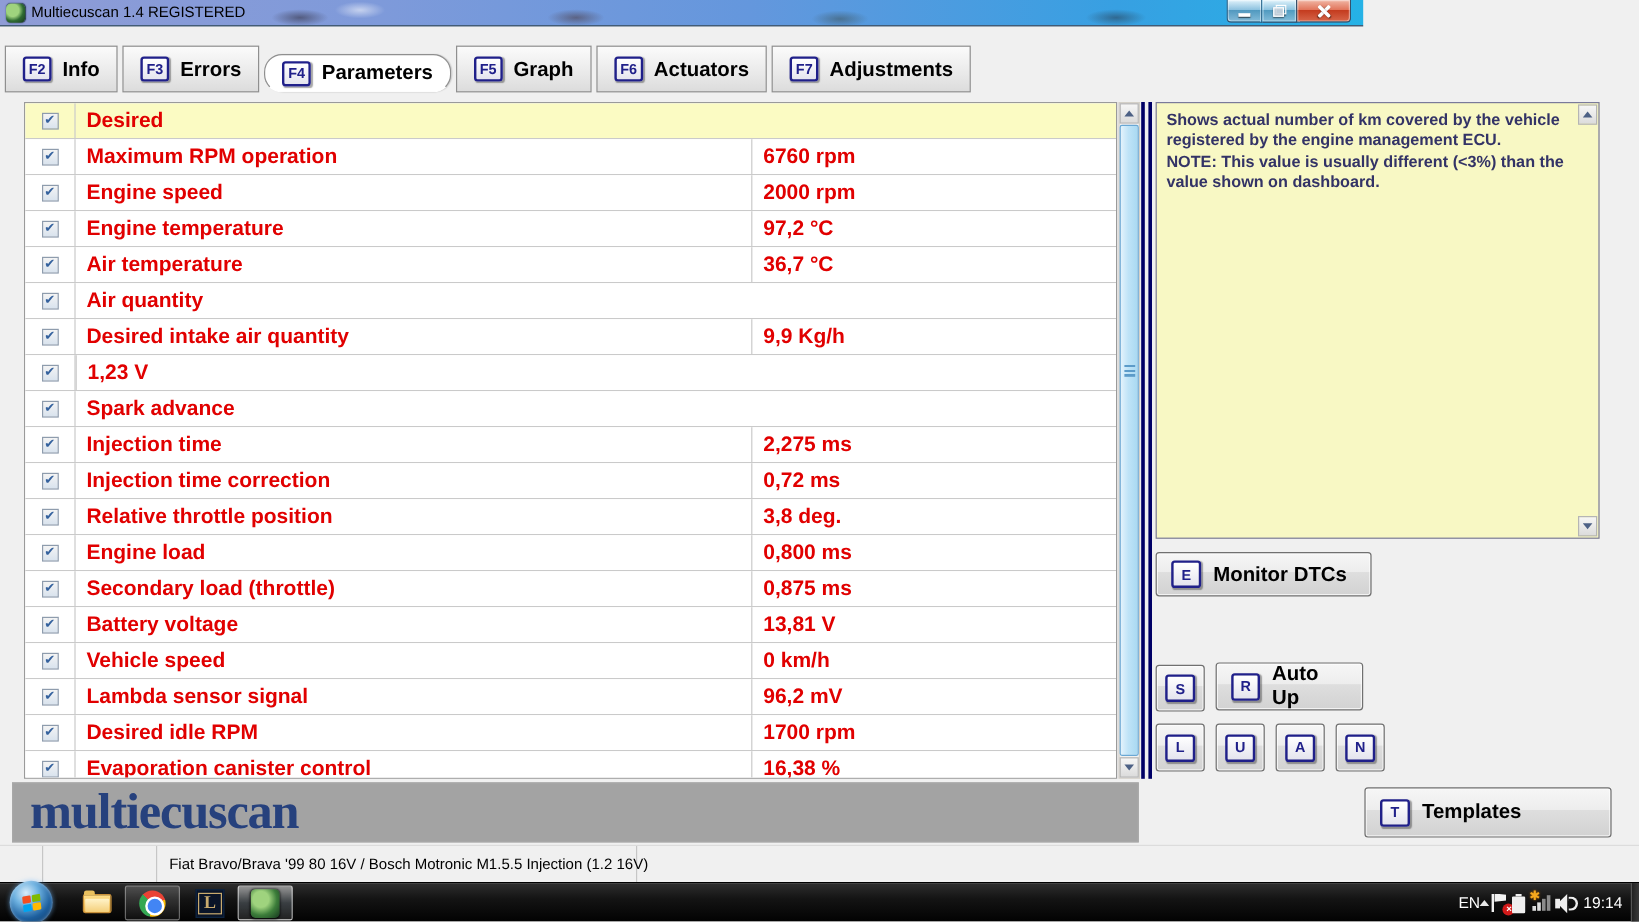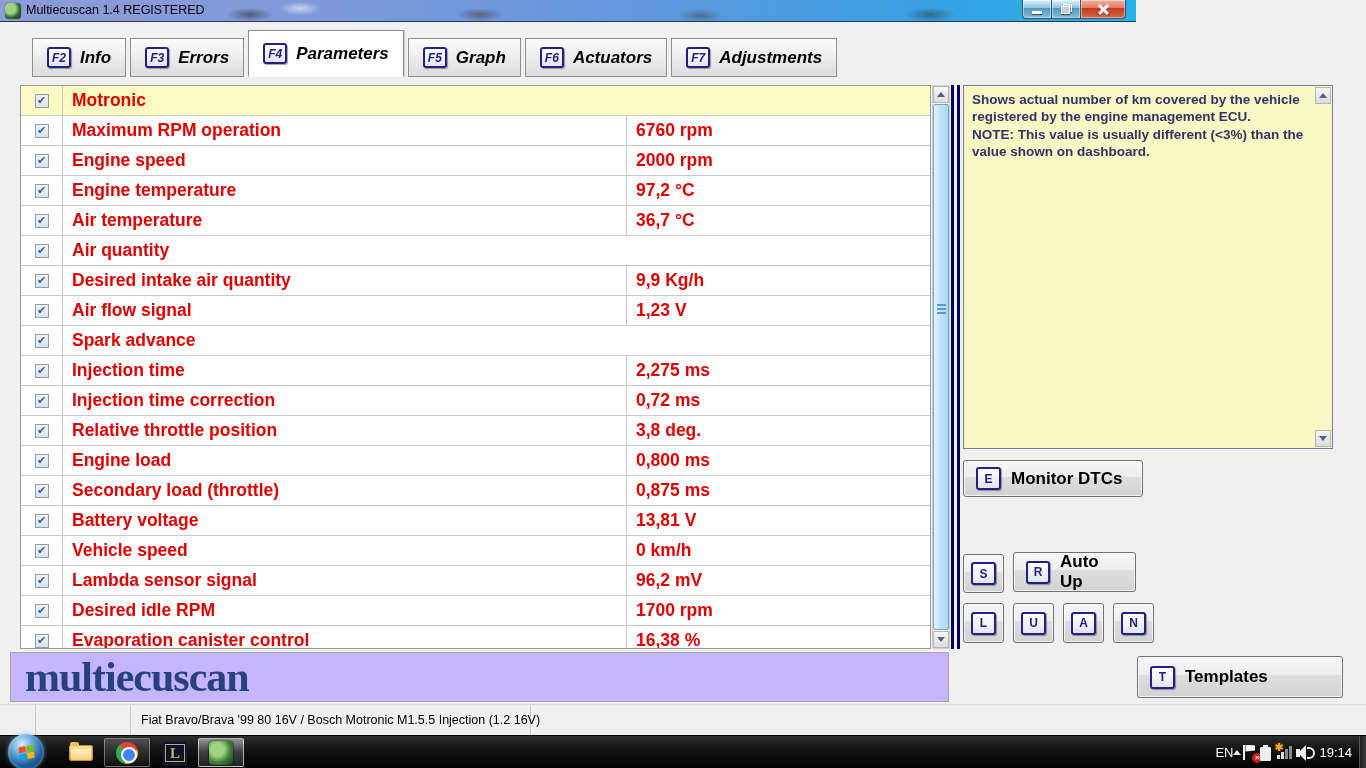--- a/index.html
+++ b/index.html
@@ -34,25 +34,25 @@
   }
   .glyph-min{ width:10px; height:3px; background:#fff; box-shadow:0 1px 1px rgba(0,0,0,.6); margin-top:6px;}
   .glyph-res{ position:relative; width:11px; height:10px; }
   .glyph-res:before{ content:""; position:absolute; right:0; top:0; width:7px; height:6px; border:1px solid #fff; box-shadow:0 1px 1px rgba(0,0,0,.5);}
   .glyph-res:after{ content:""; position:absolute; left:0; bottom:0; width:7px; height:6px; border:1px solid #fff; background:rgba(200,210,220,.9); box-shadow:0 1px 1px rgba(0,0,0,.5);}
   .glyph-x{ position:relative; width:12px; height:12px; }
   .glyph-x:before,.glyph-x:after{ content:""; position:absolute; left:5px; top:0; width:3px; height:13px; background:#fff; border-radius:1px; box-shadow:0 1px 1px rgba(0,0,0,.55);}
   .glyph-x:before{ transform:rotate(45deg);} .glyph-x:after{ transform:rotate(-45deg);}
 
   
-  #tab-bar{ position:absolute; left:32px; top:30px; height:47px; display:flex; align-items:flex-end; gap:4px;font-style:italic; }
+  #tab-bar{ position:absolute; left:4px; top:30px; height:47px; display:flex; align-items:flex-end; gap:4px; }
   .tab{ height:39px; display:flex; align-items:center; padding:0 14px; gap:9px;
     border:1px solid #8f8f8f; background:linear-gradient(#fbfbfb,#e9e9e9 60%,#dcdcdc);
     font-weight:bold; font-size:17px; color:#000; cursor:default; }
-  .tab.selected{ height:47px; background:#fff; border-bottom:1px solid #fff; box-shadow:1px 0 1px rgba(0,0,0,.15); }
+  .tab.selected{ height:32px; background:#fff; border-bottom:1px solid #fff; box-shadow:1px 0 1px rgba(0,0,0,.15);border-radius:15px; }
   .keycap{ width:24px; height:21px; display:flex; align-items:center; justify-content:center;
     background:linear-gradient(#ffffff,#e4e4ee); border:2px solid #20208a; border-radius:3px;
     color:#20208a; font-size:12px; font-weight:bold; box-shadow:1px 1px 1px rgba(0,0,0,.35); }
 
   
   #parameters-table{ position:absolute; left:20px; top:85px; width:911px; height:564px;
     border:1px solid #9a9a9a; background:#fff; overflow:hidden; }
   .trow{ height:30px; display:grid; grid-template-columns:42px 563px 1fr; border-bottom:1px solid #cacaca; background:#fff; }
   .trow.sel{ background:#fbfbc3; }
   .cell-cb{ display:flex; align-items:center; justify-content:center; border-right:1px solid #cacaca; }
@@ -88,21 +88,21 @@
   #btn-monitor-dtcs{ left:963px; top:460px; width:180px; height:37px; }
   #btn-s{ left:963px; top:554px; width:41px; height:39px; justify-content:center; padding:0;}
   #btn-auto-up{ left:1013px; top:552px; width:123px; height:40px; }
   #btn-l{ left:963px; top:603px; width:41px; height:40px; justify-content:center; padding:0;}
   #btn-u{ left:1013px; top:603px; width:41px; height:40px; justify-content:center; padding:0;}
   #btn-a{ left:1063px; top:603px; width:41px; height:40px; justify-content:center; padding:0;}
   #btn-n{ left:1113px; top:603px; width:41px; height:40px; justify-content:center; padding:0;}
   #btn-templates{ left:1137px; top:656px; width:206px; height:42px; }
 
   
-  #logo-strip{ position:absolute; left:10px; top:652px; width:939px; height:50px; background:#c4b5fd; border:1px solid #a8a8a8; }
+  #logo-strip{ position:absolute; left:10px; top:652px; width:939px; height:50px; background:#a3a3a3; border:1px solid #a8a8a8; }
   #logo-text{ position:absolute; left:14px; top:0px; font-family:"Liberation Serif",serif; font-weight:bold;
     font-size:42px; color:#26417d; letter-spacing:-1px; line-height:48px; }
 
   
   #status-bar{ position:absolute; left:0; top:704px; width:1366px; height:31px; background:#f0f0f0; border-top:1px solid #dcdcdc; display:flex; }
   .st-cell{ border-right:1px solid #c6c6c6; height:100%; display:flex; align-items:center; }
   .st-a{ width:36px; } .st-b{ width:95px; }
   .st-c{ width:400px; padding-left:10px; font-size:12.5px; color:#000; white-space:nowrap; }
 
   
@@ -203,21 +203,21 @@
     </div>
   </div>
 
 <div id="parameters-table">
     <div class="trow sel">
       <div class="cell-cb">
         <span class="cb">
           <span class="tick">✔</span>
         </span>
       </div>
-      <div class="cell-name">Motronic</div>
+      <div class="cell-name">Desired</div>
     </div>
     <div class="trow">
       <div class="cell-cb">
         <span class="cb">
           <span class="tick">✔</span>
         </span>
       </div>
       <div class="cell-name">Maximum RPM operation</div>
       <div class="cell-val">6760 rpm</div>
     </div>
@@ -264,21 +264,20 @@
       </div>
       <div class="cell-name">Desired intake air quantity</div>
       <div class="cell-val">9,9 Kg/h</div>
     </div>
     <div class="trow">
       <div class="cell-cb">
         <span class="cb">
           <span class="tick">✔</span>
         </span>
       </div>
-      <div class="cell-name">Air flow signal</div>
       <div class="cell-val">1,23 V</div>
     </div>
     <div class="trow">
       <div class="cell-cb">
         <span class="cb">
           <span class="tick">✔</span>
         </span>
       </div>
       <div class="cell-name">Spark advance</div>
     </div>

